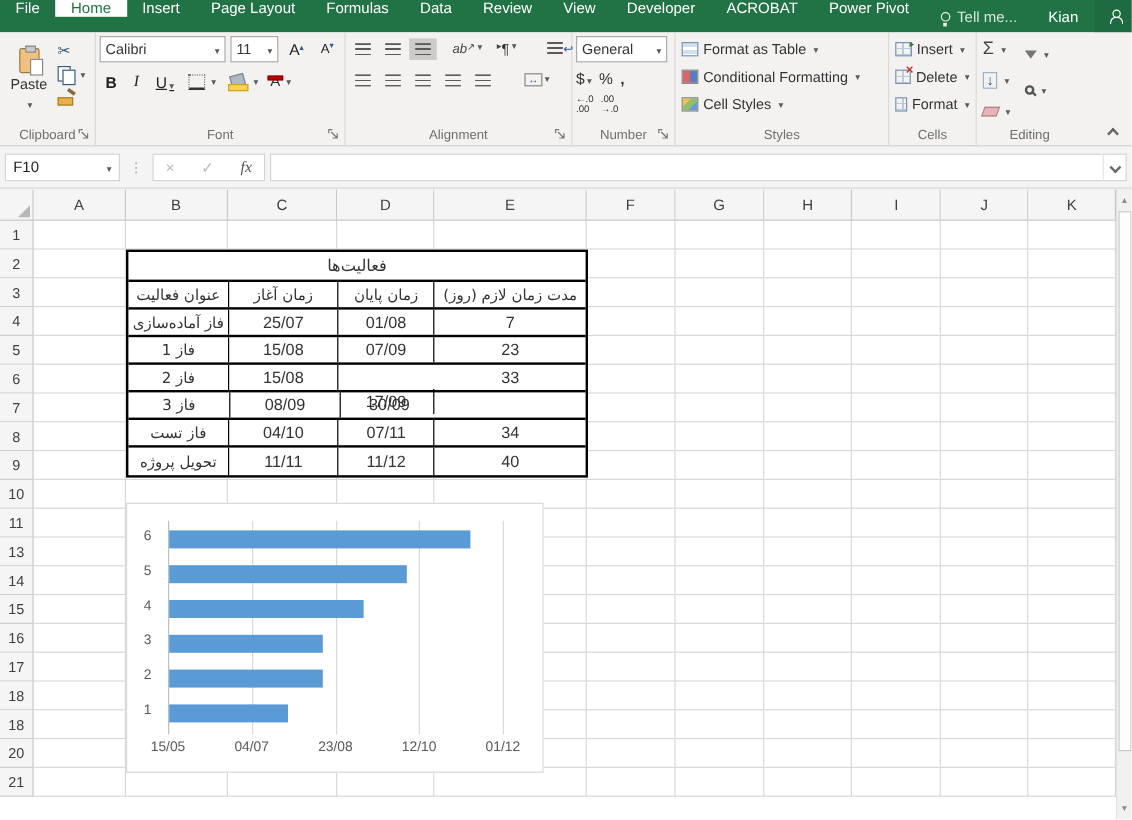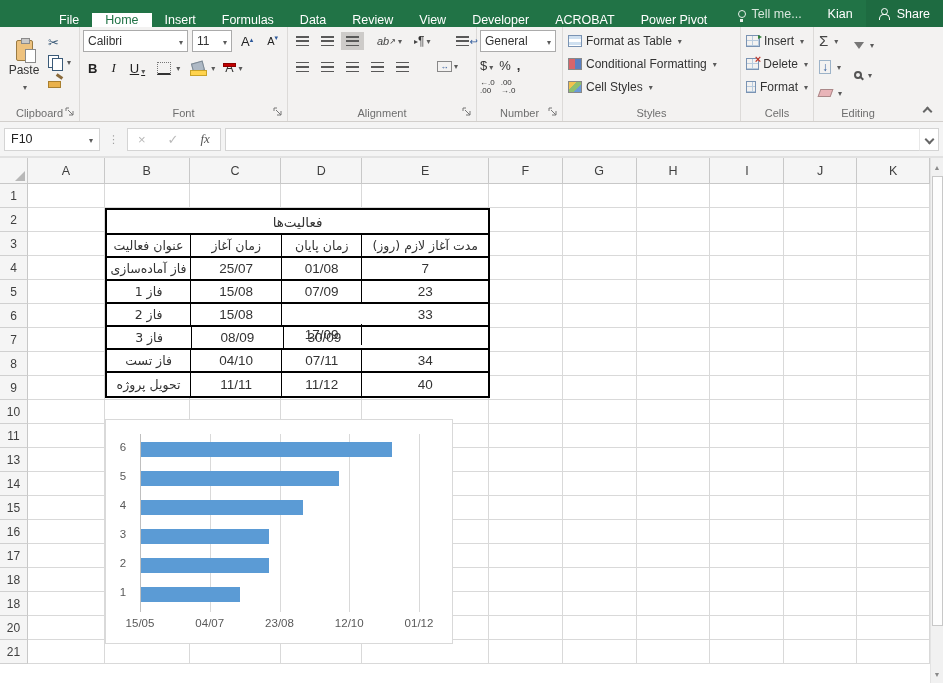--- a/index.html
+++ b/index.html
@@ -1,21 +1,21 @@
 <!DOCTYPE html>
 <html><head>
 <meta charset="utf-8">
 <style>
   * { box-sizing: border-box; margin: 0; padding: 0; }
   html,body { width: 943px; height: 683px; overflow: hidden; }
   body { font-family: "Liberation Sans", sans-serif; background: #fff; position: relative; font-size: 12px; color:#333; }
 
   
   .tabbar { height: 27px; background: #217346; display: flex; align-items: stretch; color: #fff; font-size: 12.5px; }
-  .tabs-left { display: flex; align-items: flex-end; margin-left: 46px; }
+  .tabs-left { display: flex; align-items: flex-start; }
   .tab { padding: 0 13px; display: flex; align-items: center; cursor: default; white-space: nowrap; }
   .tab.active { background: #fff; color: #217346; }
   .tabbar-right { margin-left: auto; display: flex; align-items: stretch; }
   .bulb { width: 8px; height: 8px; border: 1px solid #e8f0ea; border-radius: 50%; position: relative; margin-right: 6px; display:inline-block; }
   .bulb::after { content: ''; position: absolute; left: 1.5px; top: 8px; width: 3px; height: 3px; background: #e8f0ea; }
   .tellme { color: #d7e6dc; }
   .share { background: #1e6b41; }
   .person { width: 12px; height: 11px; position: relative; margin-right: 6px; display:inline-block; }
   .person::before { content:''; position:absolute; left:2px; top:0; width:5px; height:5px; border-radius:50%; border:1px solid #fff; }
   .person::after { content:''; position:absolute; left:0; top:6px; width:9px; height:5px; border:1px solid #fff; border-bottom:none; border-radius:5px 5px 0 0; }
@@ -55,21 +55,21 @@
   .borders-ic { width: 14px; height: 13px; border: 1px dotted #777; border-bottom: 2px solid #333; display: inline-block; }
   .fill-ic { position: relative; width: 16px; height: 15px; display: inline-block; }
   .fill-ic::before { content:''; position: absolute; left: 2px; top: 1px; width: 10px; height: 8px; background: #aeb9c5; border: 1px solid #7d8994; transform: rotate(-15deg); }
   .fill-ic::after { content:''; position: absolute; left: 0; bottom: 0; width: 15px; height: 4px; background: #FFD34D; border: 1px solid #c9a227; }
   .fc-ic { display: inline-flex; flex-direction: column; align-items: center; line-height: 11px; font-size: 12.5px; }
   .fc-ic .bar { width: 13px; height: 4px; background: #C00000; border: 1px solid #8d0000; }
 
   
   .ln { width: 13px; height: 10px; background: repeating-linear-gradient(to bottom, #595959 0 1.5px, transparent 1.5px 4.3px); display: inline-block; }
   .alrow { display: flex; align-items: center; gap: 2px; }
-  .abtn { padding: 3px 4px; display: inline-flex; align-items: center; border: 1px solid transparent; }
+  .abtn { padding: 3px 4px; display: inline-flex; align-items: flex-start; border: 1px solid transparent; }
   .ori { font-style: italic; font-size: 11px; color: #444; }
   .tri-r { font-size: 8px; color: #444; }
   .merge-ic { width: 15px; height: 11px; border: 1px solid #888; display: inline-flex; align-items: center; justify-content: center; font-size: 8px; color: #2b579a; }
   .wrap-ic { font-size: 10px; color: #2b579a; }
 
   
   .numrow { display: flex; align-items: center; gap: 6px; margin-top: 3px; }
   .cur { font-size: 13px; color: #333; }
   .dec { display: inline-flex; flex-direction: column; line-height: 8px; font-size: 8px; color: #333; align-items: flex-start; }
 
@@ -140,20 +140,21 @@
   .strack { flex: 1; }
 </style>
 </head>
 <body>
 
 <div class="tabbar">
   <div class="tabs-left">
       <div class="tab">File</div>
       <div class="tab active">Home</div>
       <div class="tab">Insert</div>
+      <div class="tab">Page Layout</div>
       <div class="tab">Formulas</div>
       <div class="tab">Data</div>
       <div class="tab">Review</div>
       <div class="tab">View</div>
       <div class="tab">Developer</div>
       <div class="tab">ACROBAT</div>
       <div class="tab">Power Pivot</div>
     </div>
   <div class="tabbar-right">
     <div class="tab tellme">
@@ -704,21 +705,21 @@
           <div class="cell" style="width: 73px;"></div>
         </div>
       </div>
 
     <div class="tbl">
         <div class="t-title">فعالیت‌ها</div>
         <div class="t-row">
           <div class="t-cell rtl" style="width: 85px;">عنوان فعالیت</div>
           <div class="t-cell rtl" style="width: 92px;">زمان آغاز</div>
           <div class="t-cell rtl" style="width: 81px;">زمان پایان</div>
-          <div class="t-cell rtl" style="width: 127px;">مدت آغاز لازم (روز)</div>
+          <div class="t-cell rtl" style="width: 127px;">مدت زمان لازم (روز)</div>
         </div>
         <div class="t-row">
           <div class="t-cell rtl" style="width: 85px;">فاز آماده‌سازی</div>
           <div class="t-cell" style="width: 92px;">25/07</div>
           <div class="t-cell" style="width: 81px;">01/08</div>
           <div class="t-cell" style="width: 127px;">7</div>
         </div>
         <div class="t-row">
           <div class="t-cell rtl" style="width: 85px;">فاز 1</div>
           <div class="t-cell" style="width: 92px;">15/08</div>

